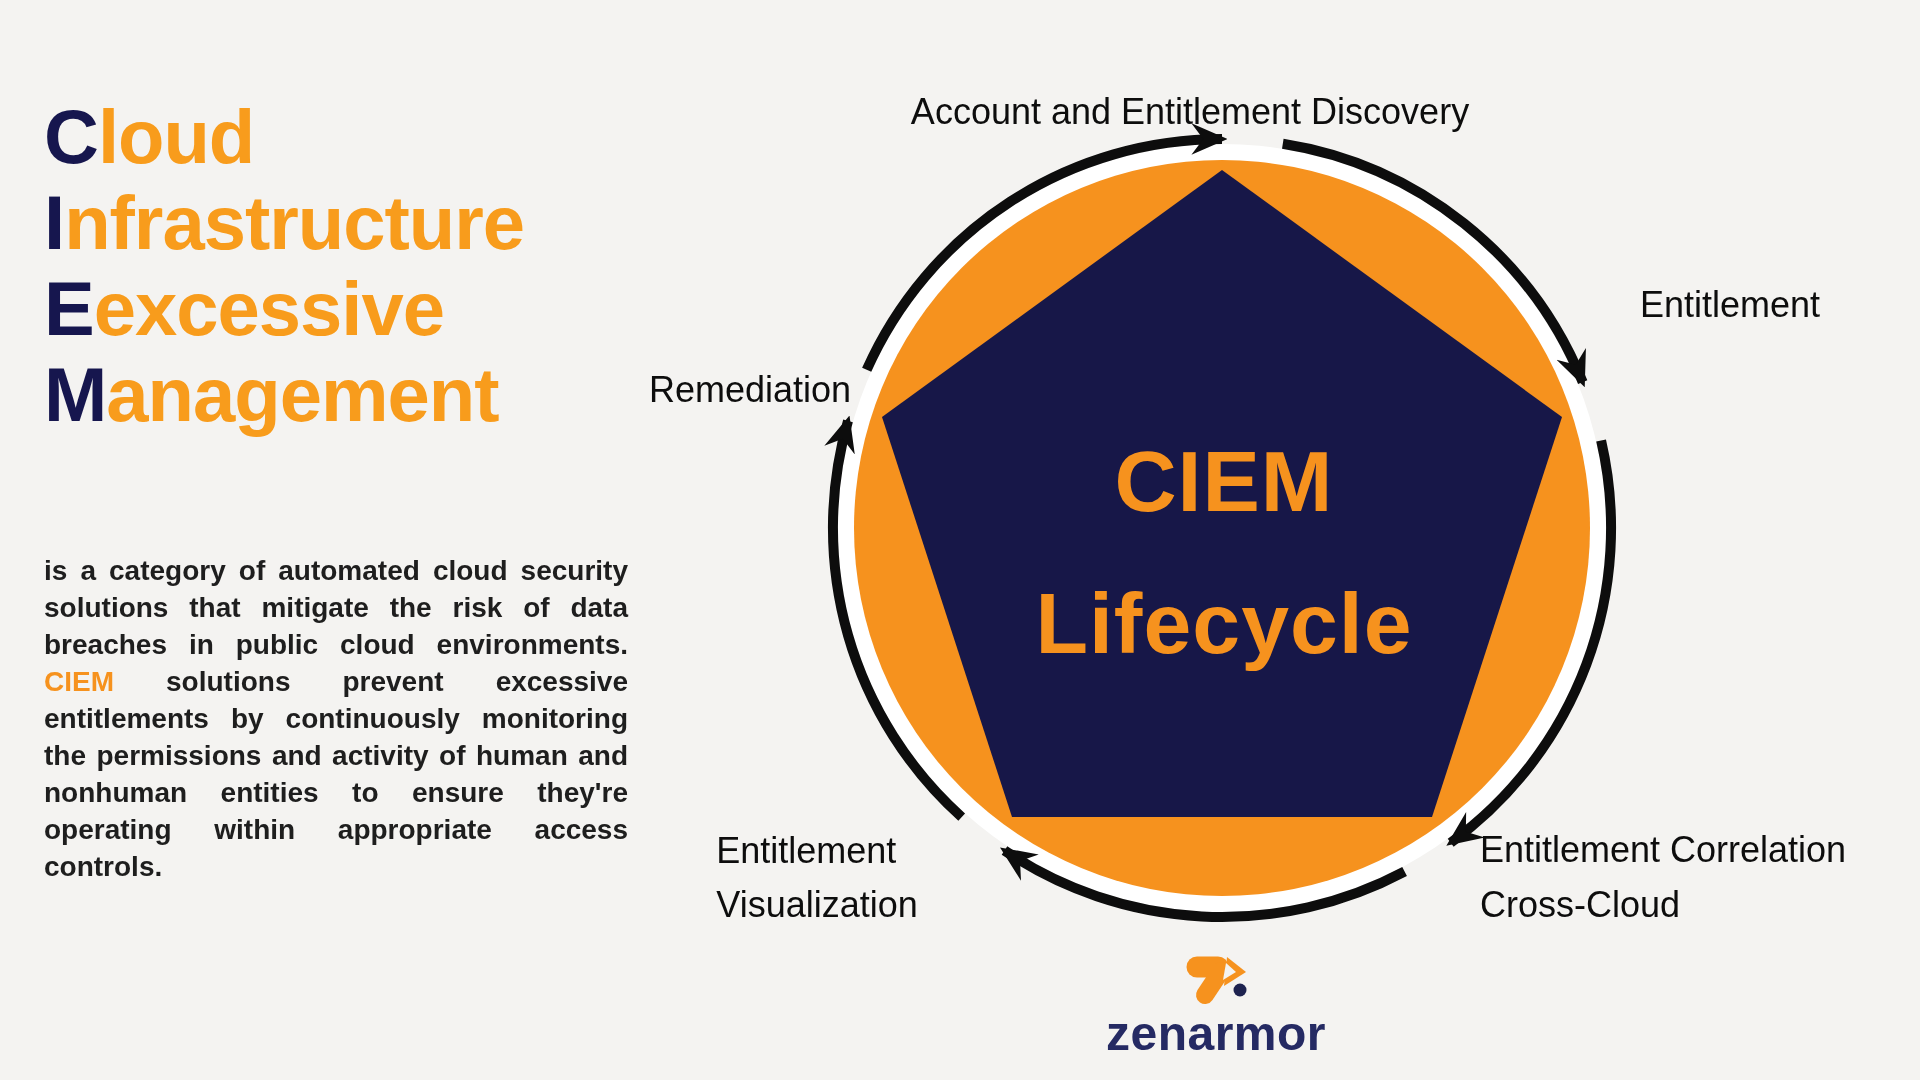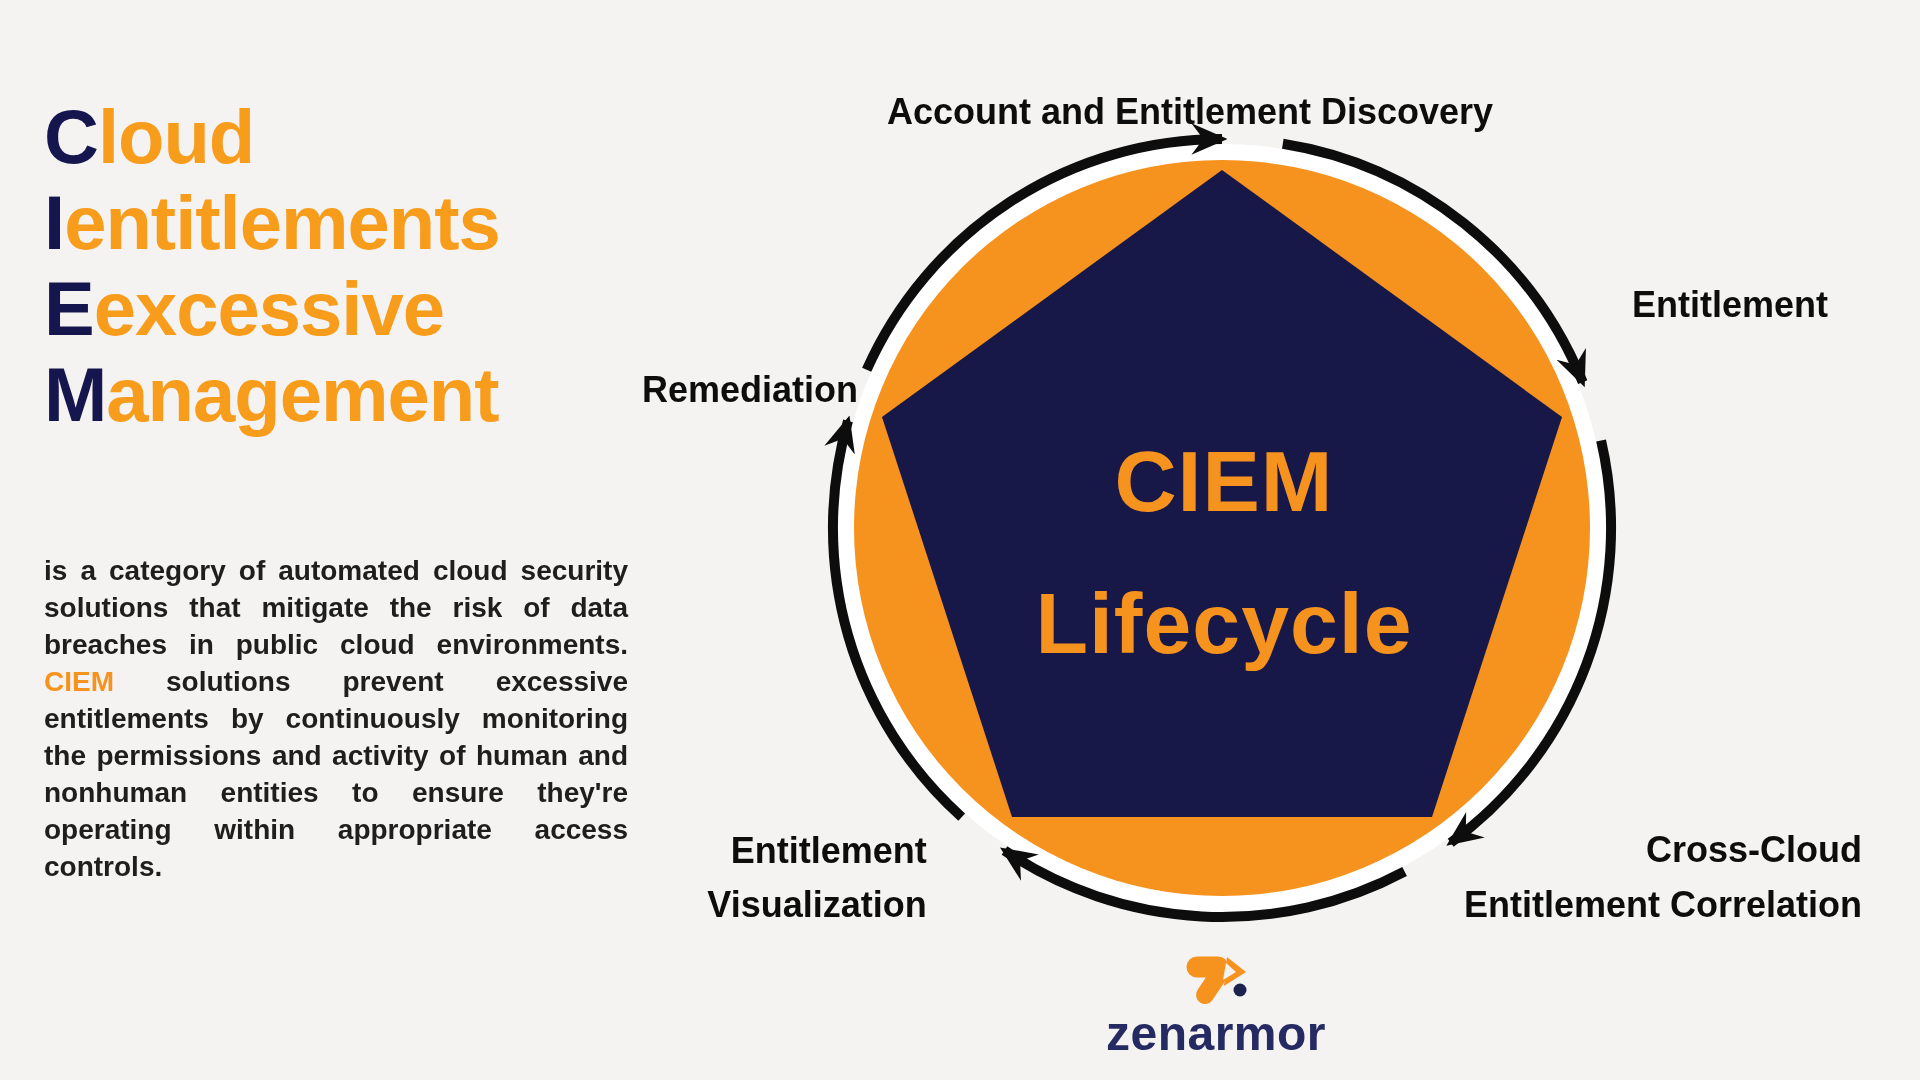--- a/index.html
+++ b/index.html
@@ -26,22 +26,22 @@
     text-align:justify;text-justify:inter-word;
     font-weight:700;
   }
   .desc .hl{color:#f6921e;}
 
   
   svg.diagram{position:absolute;left:0;top:0;width:1920px;height:1080px;}
 
   .stage-label{
     position:absolute;transform:translateX(-50%);
-    font-size:36px;font-weight:700;color:#0d0d0d;
-    text-align:right;white-space:nowrap;line-height:54px;
+    font-size:36px;font-weight:400;color:#0d0d0d;
+    text-align:left;white-space:nowrap;line-height:54px;
   }
   .center-word{
     position:absolute;transform:translateX(-50%);
     color:#f6921e;font-weight:800;font-size:86px;line-height:88px;
     white-space:nowrap;text-align:center;letter-spacing:1px;
   }
 
   
   .wordmark{
     position:absolute;left:1216px;top:1006px;transform:translateX(-50%);
@@ -49,21 +49,21 @@
     white-space:nowrap;
   }
 </style>
 </head>
 <body>
 
 <div class="poster">
 
   <div class="title">
     <div><span class="lead">C</span><span class="rest">loud</span></div>
-    <div><span class="lead">I</span><span class="rest">entitlements</span></div>
+    <div><span class="lead">I</span><span class="rest">nfrastructure</span></div>
     <div><span class="lead">E</span><span class="rest">excessive</span></div>
     <div><span class="lead">M</span><span class="rest">anagement</span></div>
   </div>
 
   <p class="desc"><span>is a category of automated cloud security solutions that mitigate the risk of data breaches in public cloud environments. </span><span class="hl">CIEM</span><span> solutions prevent excessive entitlements by continuously monitoring the permissions and activity of human and nonhuman entities to ensure they're operating within appropriate access controls.</span></p>
 
   <svg class="diagram" viewBox="0 0 1920 1080" aria-hidden="true">
     <defs>
       <marker id="ah" viewBox="0 0 10 10" refX="8.5" refY="5" markerWidth="3.6" markerHeight="3.6" orient="auto">
         <path d="M0 0.6 L10 5 L0 9.4 L3.3 5 Z" fill="#0d0d0d"></path>
@@ -95,22 +95,22 @@
 
   <div class="stage-label" style="left:1190px;top:94px;line-height:36px;">
     <span>Account and Entitlement Discovery</span>
   </div>
 
   <div class="stage-label" style="left:1730px;top:278px;line-height:53px;">
     <div>Entitlement</div>
   </div>
 
   <div class="stage-label" style="left:1663px;top:822px;line-height:55px;">
+    <div>Entitlement Correlation</div>
     <div>Cross-Cloud</div>
-    <div>Entitlement Correlation</div>
   </div>
 
   <div class="stage-label" style="left:817px;top:824px;line-height:54px;">
     <div>Entitlement</div>
     <div>Visualization</div>
   </div>
 
   <div class="stage-label" style="left:750px;top:371px;line-height:38px;">
     <span>Remediation</span>
   </div>

